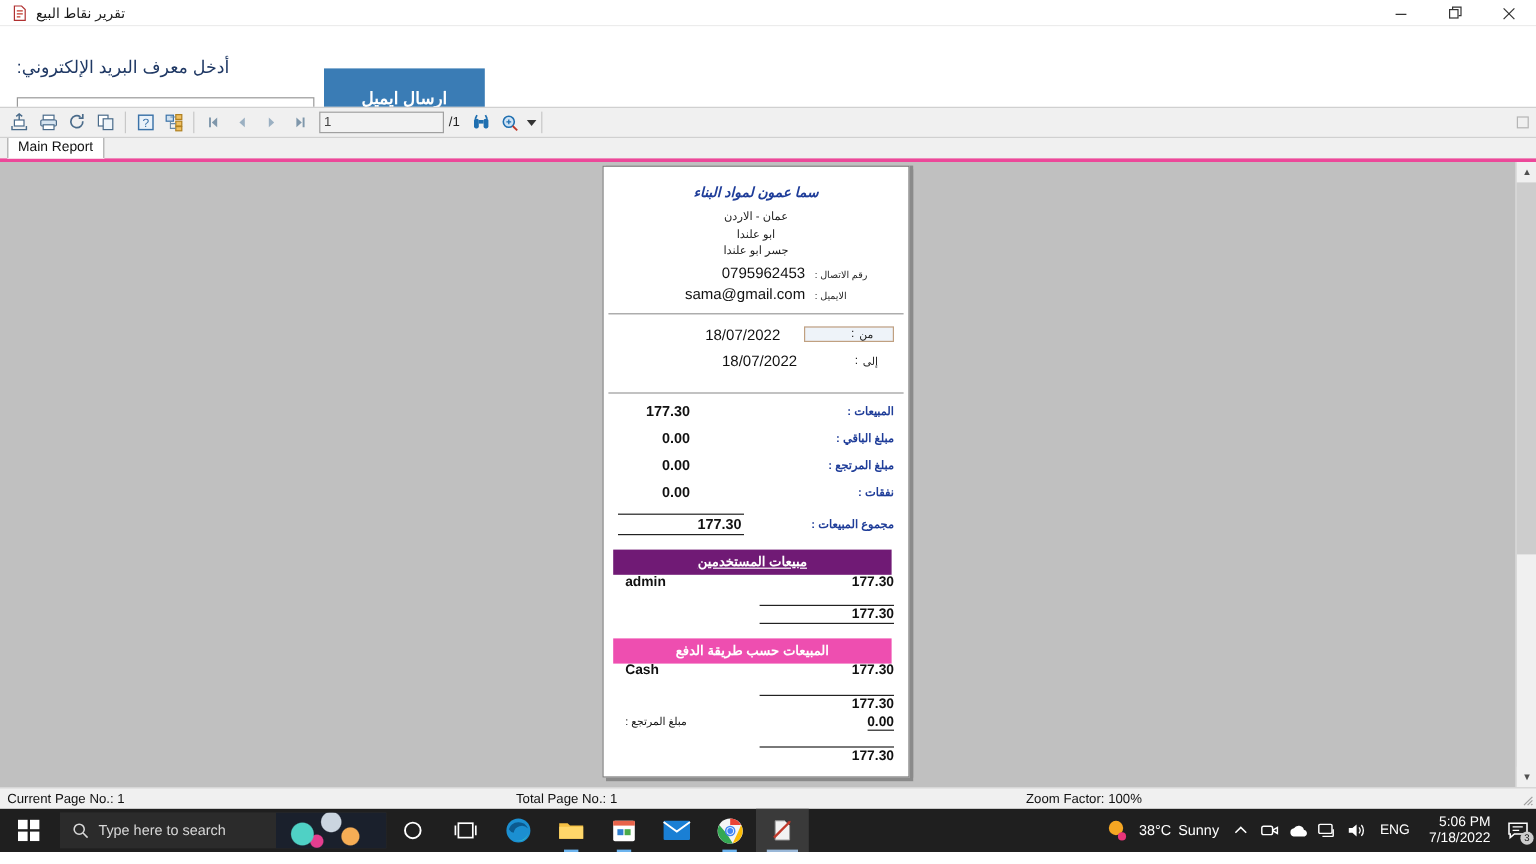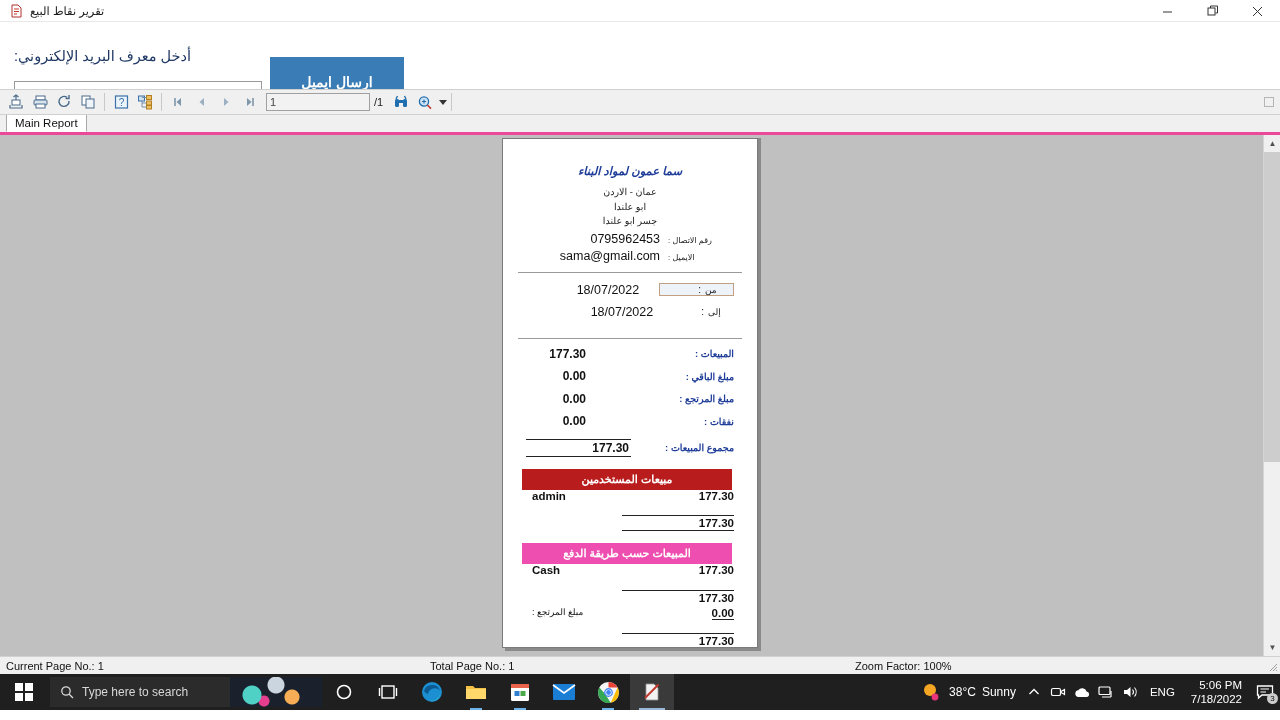--- a/index.html
+++ b/index.html
@@ -98,21 +98,21 @@
     position: relative; height: 521px; background: #c0c0c0;
     overflow: hidden;
   }
   .report-page {
     position: absolute; left: 502px; top: 3px;
     width: 256px; background: #ffffff;
     border: 1px solid #7a7a7a;
     box-shadow: 3px 0 0 #8a8a8a, 3px 3px 0 #8a8a8a;
     height: 510px; overflow: hidden;
   }
-  .rp-inner { padding: 15px; }
+  .rp-inner { padding: 4px; }
 
   
   .rep-company {
     text-align: center; color: #1f3d99; font-weight: bold;
     font-style: italic; font-size: 11.5px; padding-top: 10px;
     direction: rtl;
   }
   .rep-addr {
     text-align: center; font-size: 9.5px; color: #222;
     direction: rtl; margin-top: 7px; line-height: 14.5px;
@@ -169,21 +169,21 @@
     border-top: 1px solid #222; border-bottom: 1.5px solid #222;
     padding: 1px 2px 1px 0;
   }
 
   
   .sec-hdr {
     margin: 10px 10px 0 4px; height: 21px;
     display: flex; align-items: center; justify-content: center;
     color: #ffffff; font-weight: bold; font-size: 11px; direction: rtl;
   }
-  .sec-hdr.purple { background: #b91c1c; }
+  .sec-hdr.purple { background: #701a75; text-decoration: underline; }
   .sec-hdr.pink { background: #ee4eb0; }
   .sec-hdr.dark { background: #3d0a33; }
 
   .det-row {
     display: flex; align-items: flex-start; justify-content: space-between;
     padding: 0 8px 0 14px; height: 22px;
   }
   .det-name { font-size: 11.5px; color: #111; font-weight: bold; direction: ltr; }
   .det-lbl-ar { font-size: 9px; color: #111; direction: rtl; }
   .det-val { font-size: 11.5px; color: #111; font-weight: bold; direction: ltr; }

